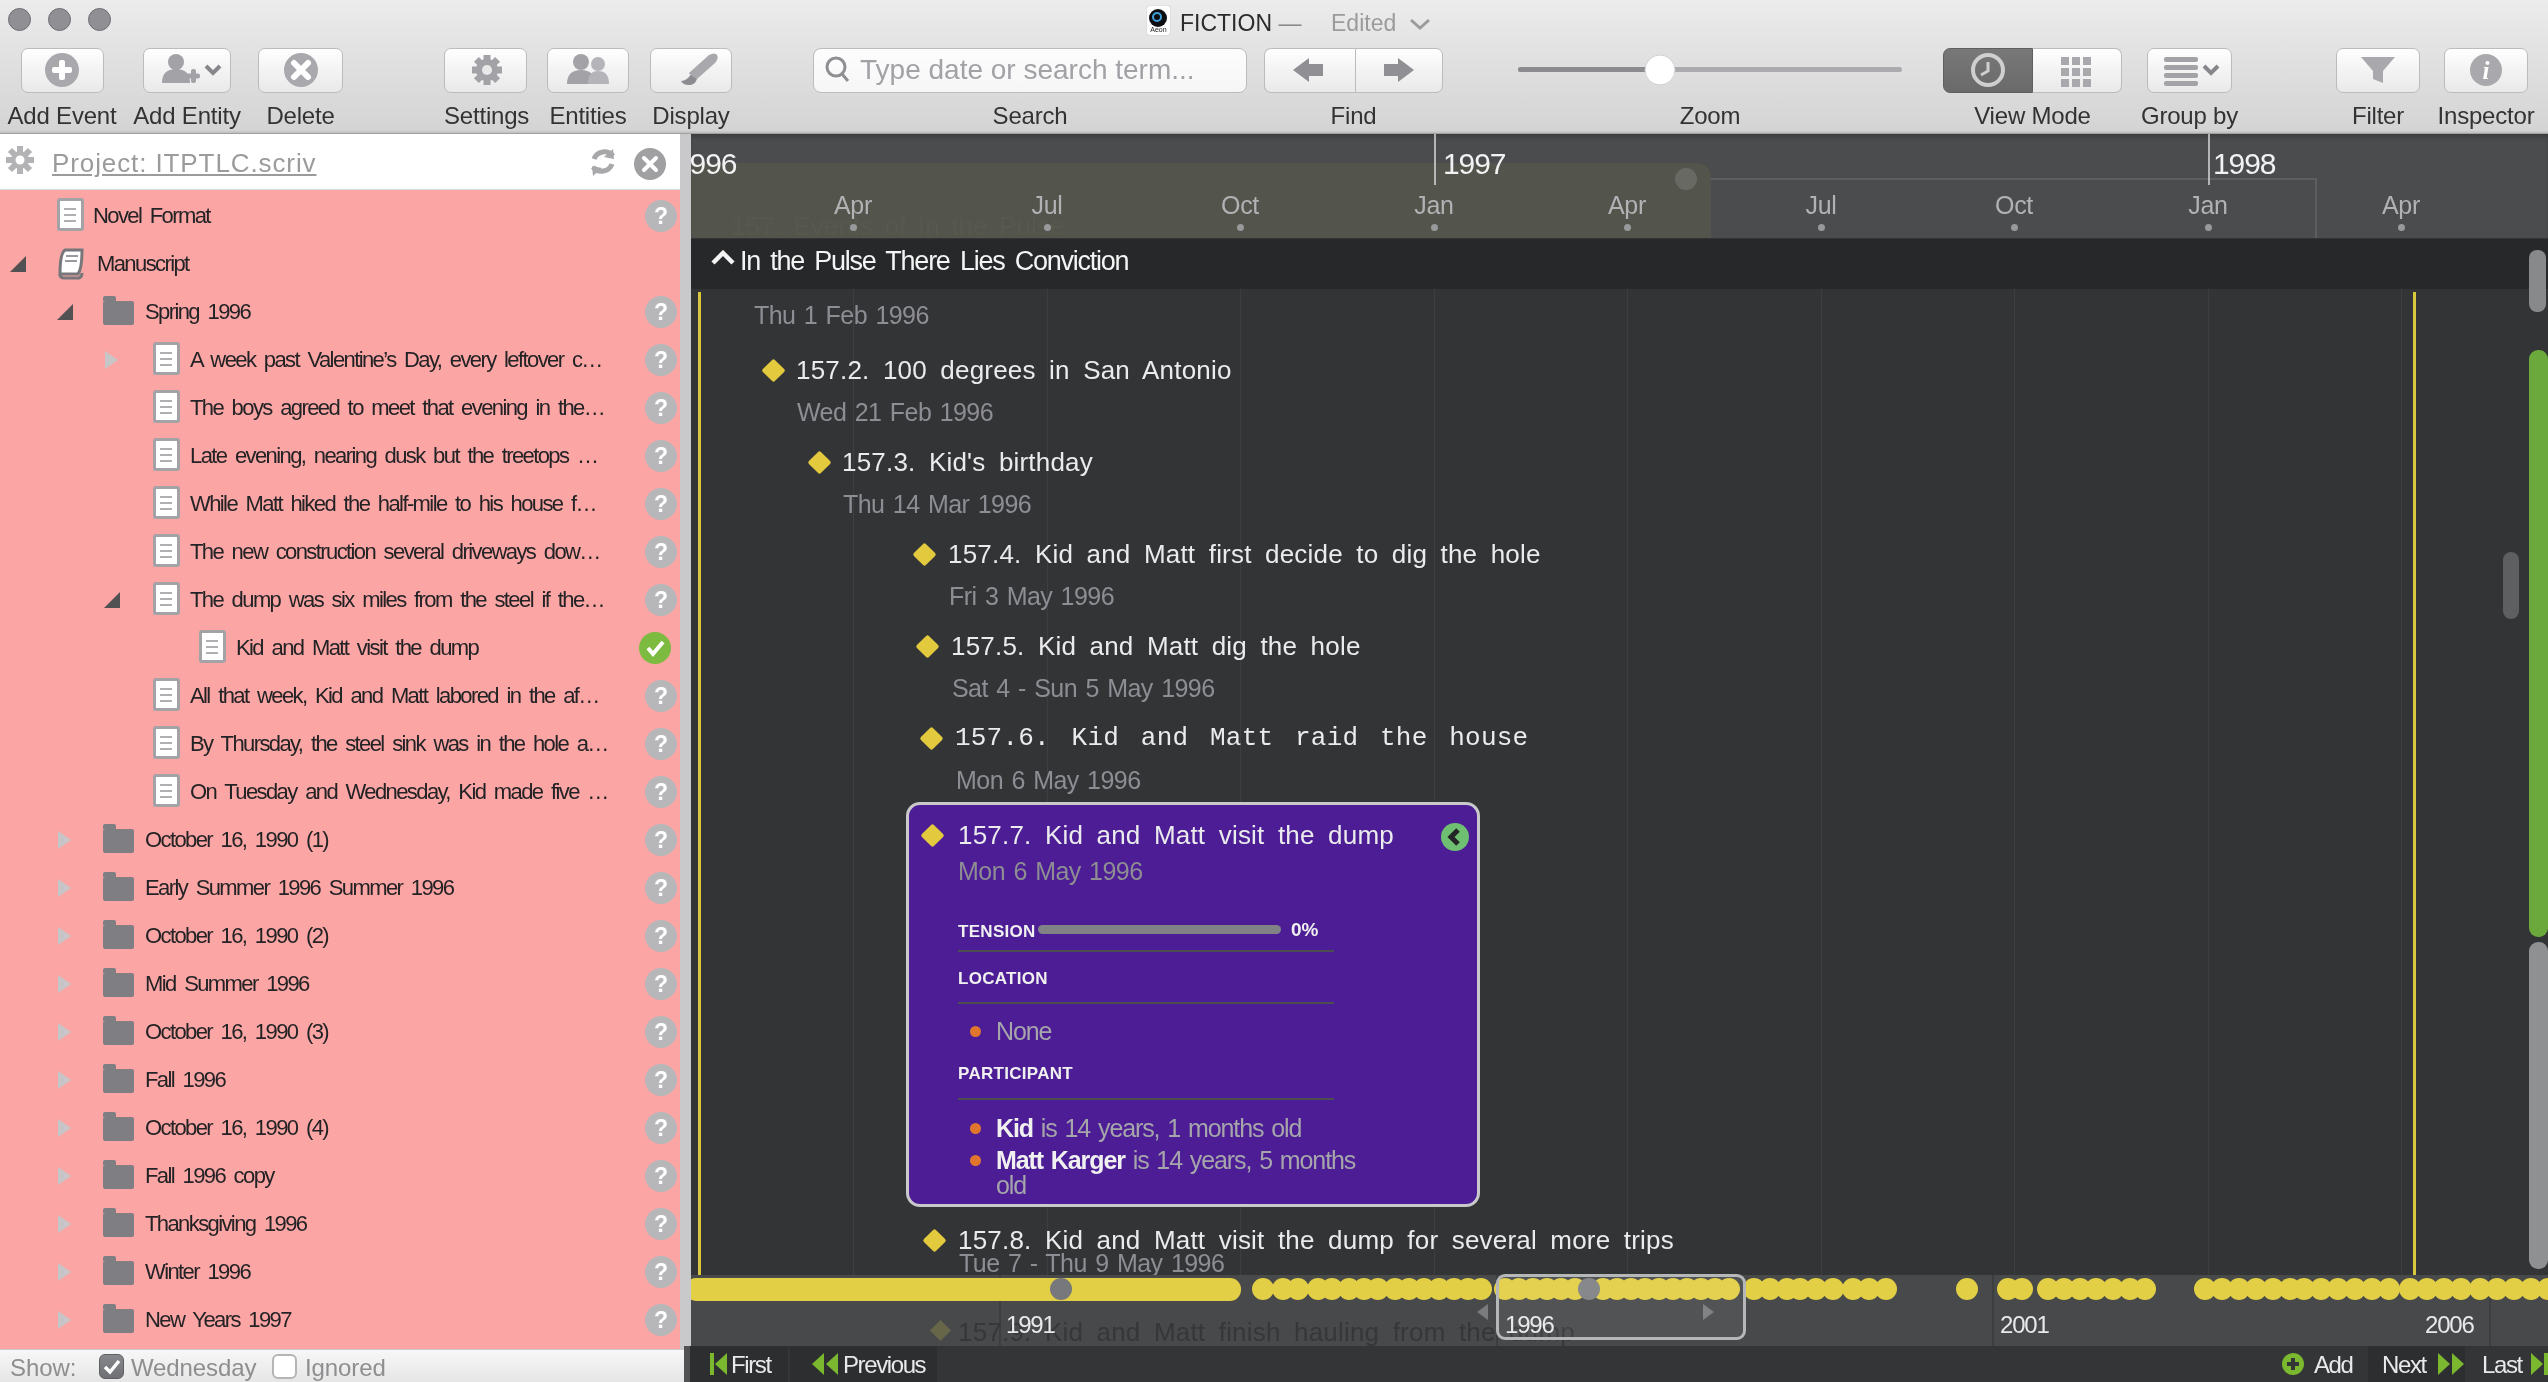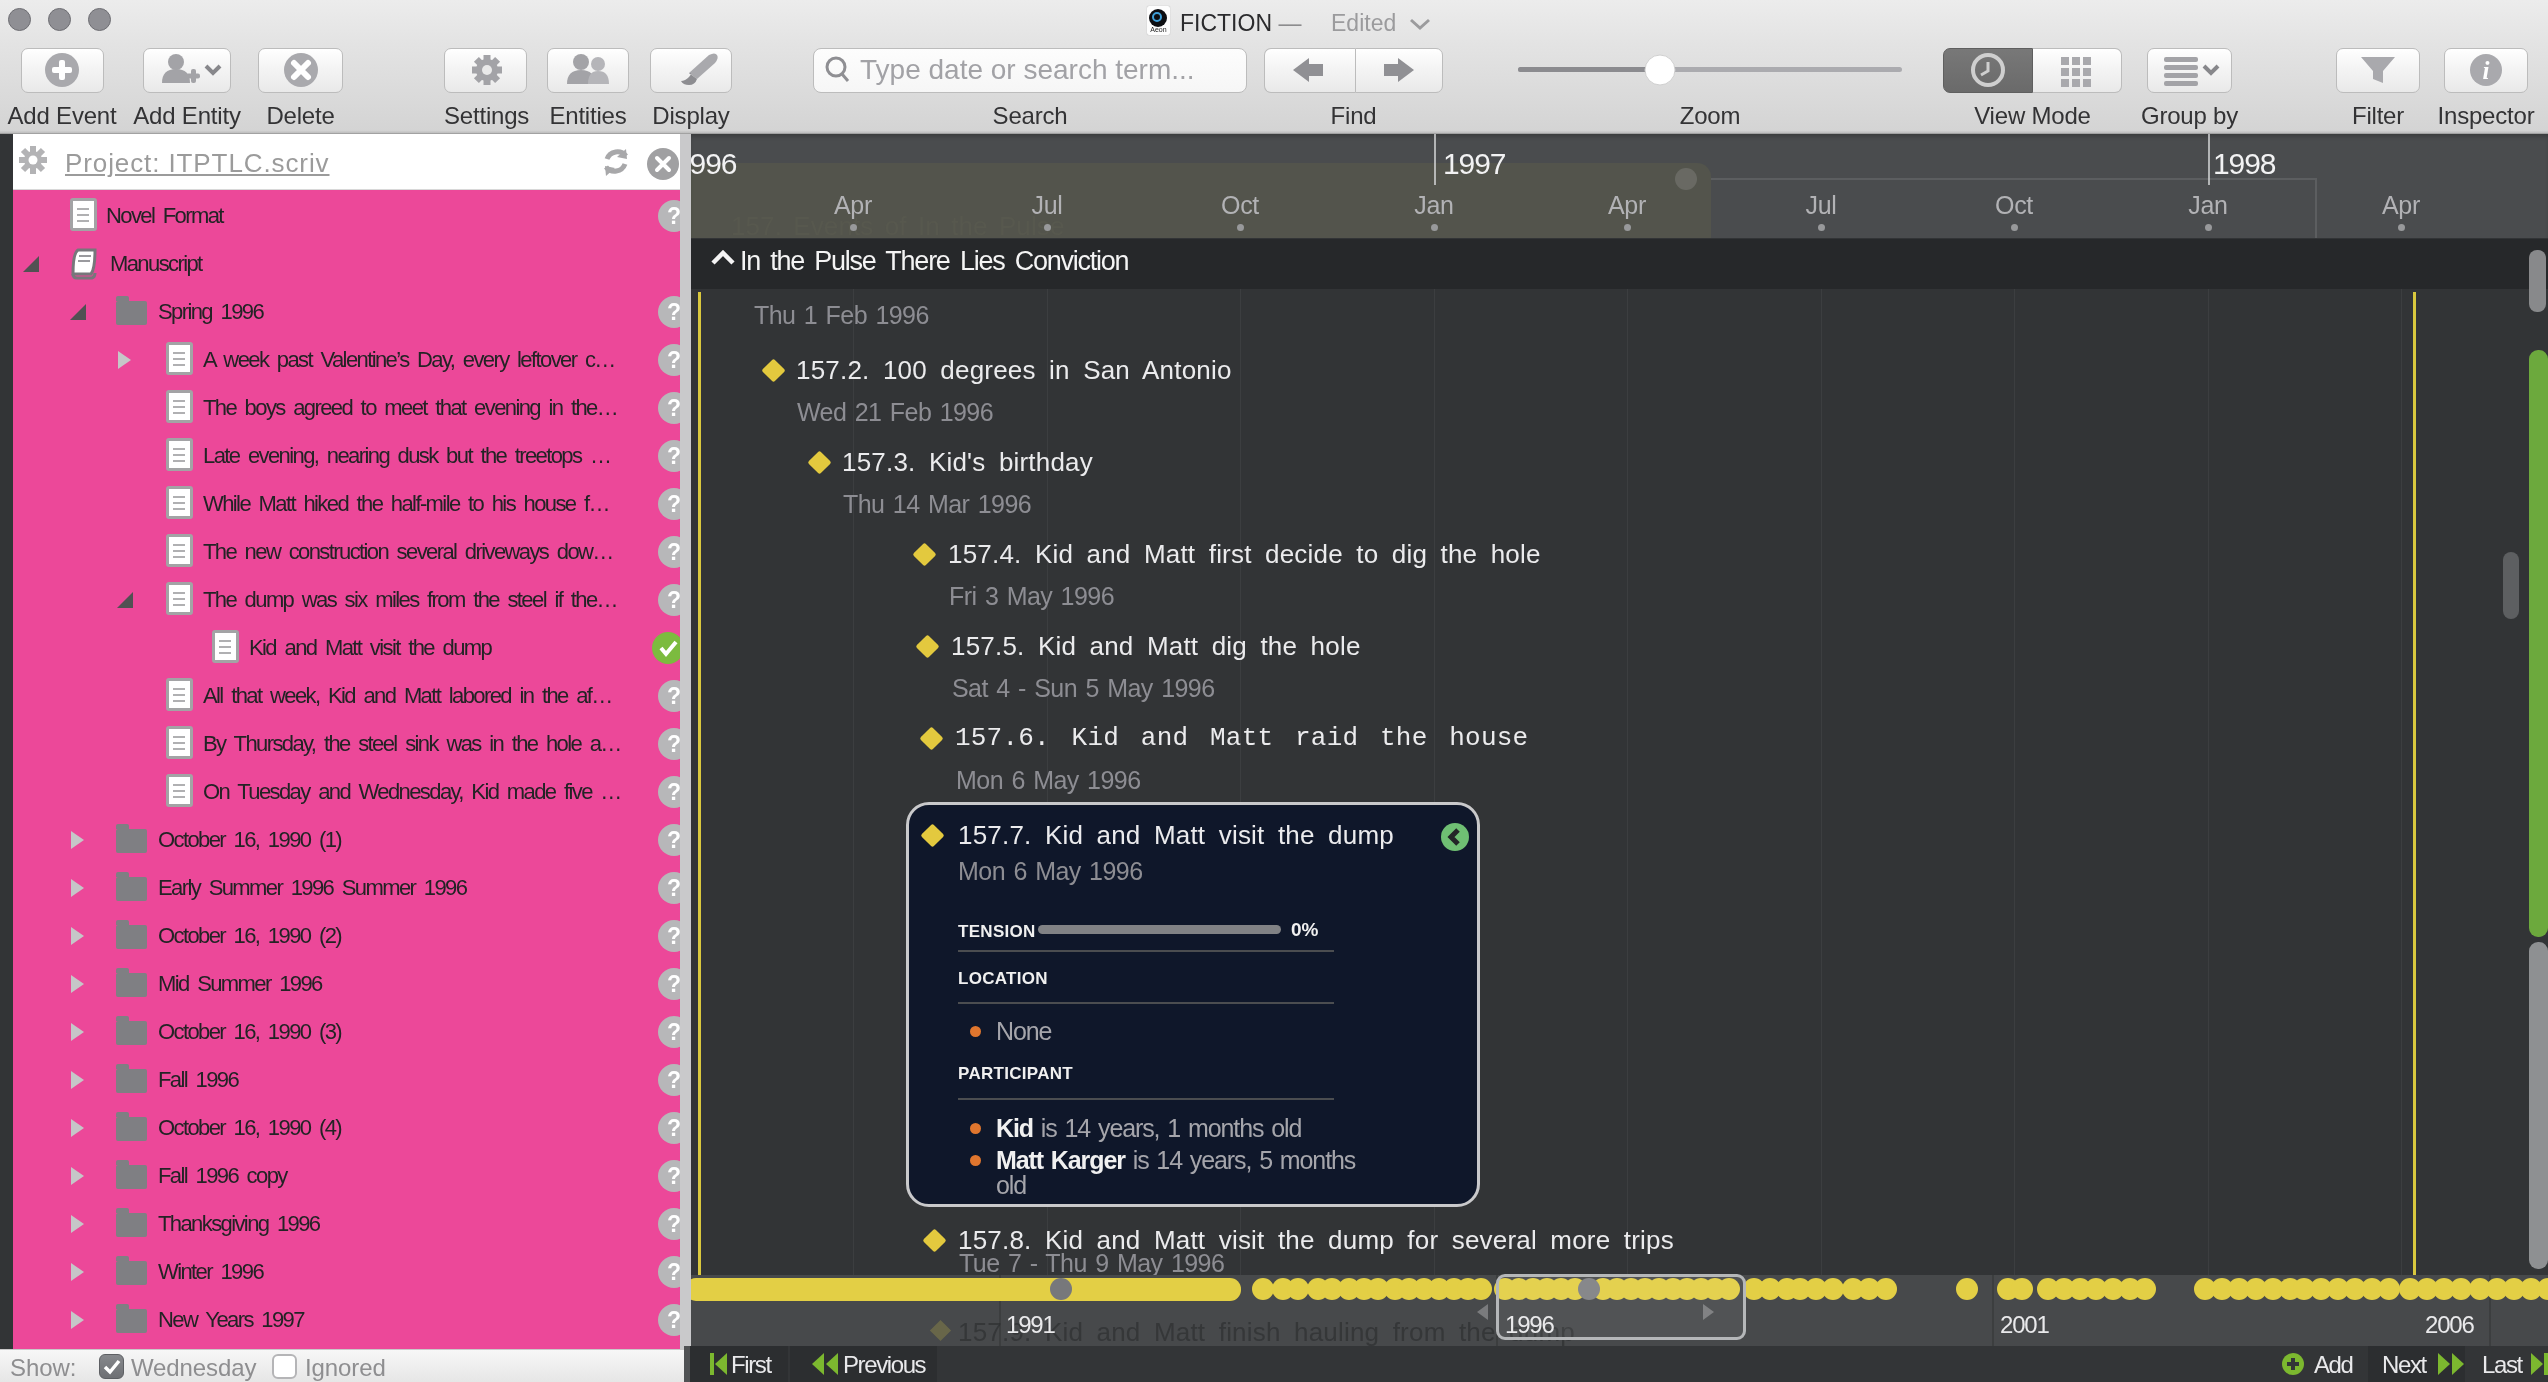--- a/index.html
+++ b/index.html
@@ -24,21 +24,21 @@
   .ticon .txt { position:absolute; left:0; top:20px; width:23px; text-align:center; font-size:7px; color:#222; }
   #apptitle .t1 { position:absolute; left:33px; top:4px; font-size:23px; color:#2b2b2d; }
   #apptitle .t2 { position:absolute; left:184px; top:4px; font-size:23px; color:#9b9b9d; }
 
   .tbtn { position:absolute; top:48px; height:45px; border-radius:7px;
     background:linear-gradient(#ffffff,#f4f4f4 45%,#e9e9e9); border:1px solid #bcbcbc; }
   .tlabel { position:absolute; top:102px; font-size:24px; letter-spacing:-0.2px; color:#333335; text-align:center; }
   .seg-dark { background:linear-gradient(#787878,#6a6a6a); border:1px solid #5f5f5f; }
 
   
-  #sidebar { position:absolute; left:13px; top:134px; width:680px; height:1215px; background:#ec4899; }
+  #sidebar { position:absolute; left:0; top:134px; width:680px; height:1215px; background:#fca5a5; }
   #sidestrip { position:absolute; left:680px; top:134px; width:11px; height:1215px; background:#c9c9cb; }
   #sidehead { position:absolute; left:0; top:0; width:680px; height:56px; background:#ffffff;
      border-bottom:1px solid #d8d8d8; }
   .proj { position:absolute; left:52px; top:14px; font-size:26px; letter-spacing:0.9px; color:#9b9b9b; text-decoration:underline; }
   .row { position:absolute; left:0; width:680px; height:48px; }
   .rtxt { position:absolute; top:11px; font-size:22px; letter-spacing:-1.6px; word-spacing:4px; color:#232325; white-space:nowrap; }
   .qm { position:absolute; left:645px; top:8px; width:32px; height:32px; border-radius:50%;
      background:#b7b7b9; color:#ffffff; font-size:23px; font-weight:bold; text-align:center; line-height:32px; }
   .gcheck { position:absolute; left:639px; top:8px; width:32px; height:32px; border-radius:50%;
      background:#7cbb3f; }
@@ -64,21 +64,21 @@
   .yline { position:absolute; top:0; width:2px; height:51px; background:rgba(215,216,218,0.75); }
   .grid { position:absolute; top:155px; width:1px; height:986px; background:rgba(255,255,255,0.05); }
   .evtitle { position:absolute; font-size:26px; color:#ebebed; word-spacing:6px; letter-spacing:0.2px; white-space:nowrap; }
   .evdate  { position:absolute; font-size:25px; color:#8d8d93; word-spacing:2px; letter-spacing:-0.55px; white-space:nowrap; }
   .diamond { position:absolute; width:17px; height:17px; background:#e3c93e;
      transform:rotate(45deg); border-radius:2px; }
   .yellowline { position:absolute; top:158px; width:3px; height:991px; background:#d9c83e; }
 
   
   #popup { position:absolute; left:215px; top:668px; width:574px; height:405px;
-     background:#0f172a; border:3px solid #c9c9cb; border-radius:23px; }
+     background:#4c1d95; border:3px solid #c9c9cb; border-radius:14px; }
   #popup .sep { position:absolute; left:49px; width:376px; height:2px; background:#4b4d50; }
   #popup .shead { position:absolute; left:49px; font-size:17px; font-weight:bold; color:#f0f0f0; letter-spacing:0.3px; }
   #popup .bullet { position:absolute; left:61px; width:11px; height:11px; border-radius:50%; background:#e0762e; }
   #popup .gtext { position:absolute; font-size:25px; color:#a5a5ab; word-spacing:2px; letter-spacing:-1.1px; white-space:nowrap; }
   #popup .wbold { font-weight:bold; color:#f0f0f0; }
 
   
   #overview { position:absolute; left:0; top:1141px; width:1857px; height:71px; background:#47494b; }
   #overview .yl { position:absolute; top:36px; font-size:24px; letter-spacing:-1.2px; color:#e9e9eb; }
   #bottombar { position:absolute; left:684px; top:1346px; width:1864px; height:36px; background:#333537; }

